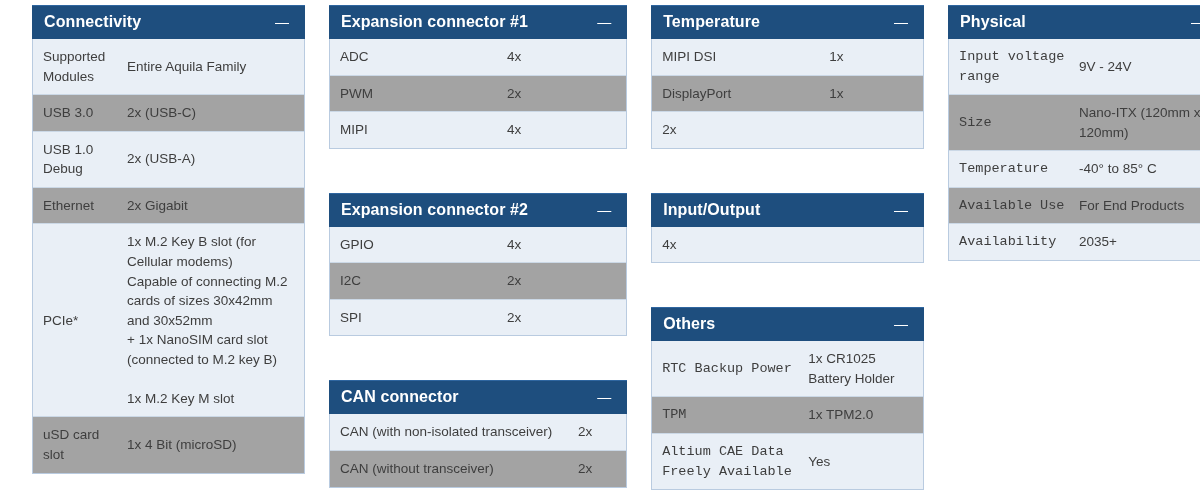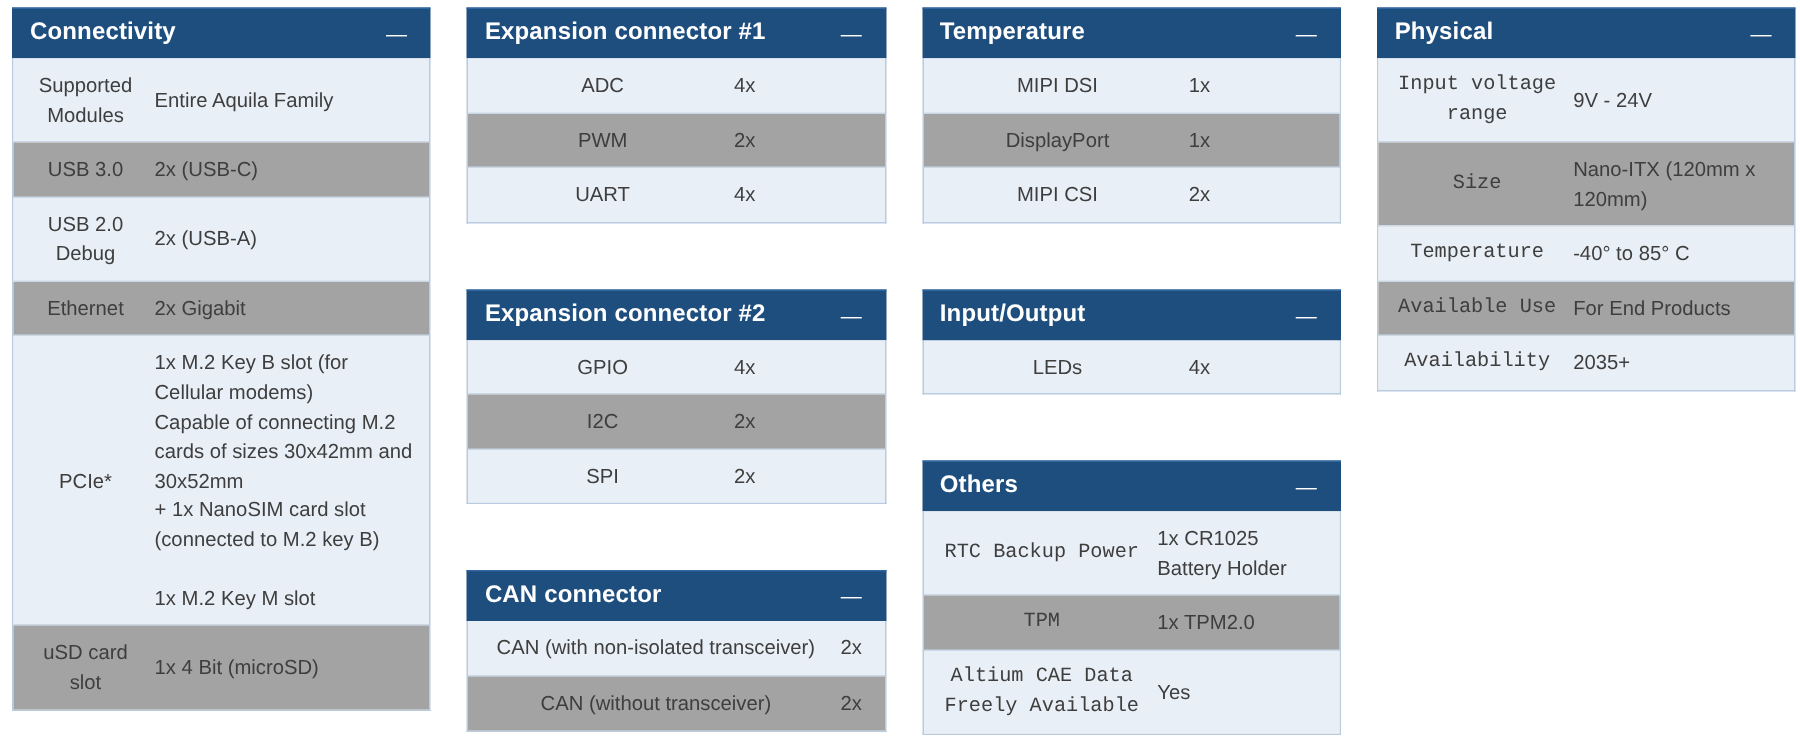--- a/index.html
+++ b/index.html
@@ -9,21 +9,21 @@
     font-family: "Liberation Sans", sans-serif;
     color: var(--text, #3e3e3e);
   }
   .page { padding: 5px 3px 0 8px; }
   .grid {
     display: grid;
     grid-template-columns: repeat(4, 1fr);
     gap: 0 24px;
     align-items: start;
   }
-  .panel { margin-bottom: 44px; width: 100%; }
+  .panel { margin-bottom: 44px; width: 100%; margin-left: 24px; }
   .panel:last-child { margin-bottom: 0; }
   .panel-header {
     background: var(--header-bg, #1e4e7e);
     border-top: 1px solid var(--header-top, #2f66a0);
     color: var(--header-text, #fff);
     display: flex;
     align-items: center;
     justify-content: space-between;
     padding: 7px 12px 8px 12px;
     cursor: pointer;
@@ -49,21 +49,21 @@
     align-items: center;
     padding: 8px 10px;
     font-size: 13.5px;
     line-height: 1.45;
     border-bottom: 1px solid var(--row-divider, #cbd8e6);
     background: #a3a3a3;
   }
   .row:last-child { border-bottom: none; }
   .row:nth-child(odd) { background: var(--row-alt, #e9eff6); }
   .cell { min-width: 0; }
-  .cell.label { flex: 0 0 auto; padding-right: 8px; text-align: center; }
+  .cell.label { flex: 0 0 auto; padding-right: 8px; }
   .cell.value { flex: 1 1 auto; white-space: pre-line; }
   
   .lw-conn  .cell.label { flex-basis: 84px; }
   .lw-exp   .cell.label { flex-basis: 167px; }
   .lw-can   .cell.label { flex-basis: 238px; }
   .lw-oth   .cell.label { flex-basis: 146px; font-family: Liberation Mono, monospace; }
   .lw-phys  .cell.label { flex-basis: 120px; font-family: Liberation Mono, monospace; }
 </style>
 </head>
 <body>
@@ -80,21 +80,21 @@
         <div class="panel-body">
           <div class="row">
             <div class="cell label">Supported Modules</div>
             <div class="cell value">Entire Aquila Family</div>
           </div>
           <div class="row">
             <div class="cell label">USB 3.0</div>
             <div class="cell value">2x (USB-C)</div>
           </div>
           <div class="row">
-            <div class="cell label">USB 2.0 Debug</div>
+            <div class="cell label">USB 1.0 Debug</div>
             <div class="cell value">2x (USB-A)</div>
           </div>
           <div class="row">
             <div class="cell label">Ethernet</div>
             <div class="cell value">2x Gigabit</div>
           </div>
           <div class="row">
             <div class="cell label">PCIe*</div>
             <div class="cell value">1x M.2 Key B slot (for Cellular modems)
 Capable of connecting M.2 cards of sizes 30x42mm and 30x52mm
@@ -119,21 +119,21 @@
         <div class="panel-body">
           <div class="row">
             <div class="cell label">ADC</div>
             <div class="cell value">4x</div>
           </div>
           <div class="row">
             <div class="cell label">PWM</div>
             <div class="cell value">2x</div>
           </div>
           <div class="row">
-            <div class="cell label">UART</div>
+            <div class="cell label">MIPI</div>
             <div class="cell value">4x</div>
           </div>
         </div>
       </div>
 
       <div class="panel lw-exp">
         <div class="panel-header">
           <span class="panel-title">Expansion connector #2</span>
           <span class="collapse-icon">—</span>
         </div>
@@ -180,34 +180,32 @@
         <div class="panel-body">
           <div class="row">
             <div class="cell label">MIPI DSI</div>
             <div class="cell value">1x</div>
           </div>
           <div class="row">
             <div class="cell label">DisplayPort</div>
             <div class="cell value">1x</div>
           </div>
           <div class="row">
-            <div class="cell label">MIPI CSI</div>
             <div class="cell value">2x</div>
           </div>
         </div>
       </div>
 
       <div class="panel lw-exp">
         <div class="panel-header">
           <span class="panel-title">Input/Output</span>
           <span class="collapse-icon">—</span>
         </div>
         <div class="panel-body">
           <div class="row">
-            <div class="cell label">LEDs</div>
             <div class="cell value">4x</div>
           </div>
         </div>
       </div>
 
       <div class="panel lw-oth">
         <div class="panel-header">
           <span class="panel-title">Others</span>
           <span class="collapse-icon">—</span>
         </div>

